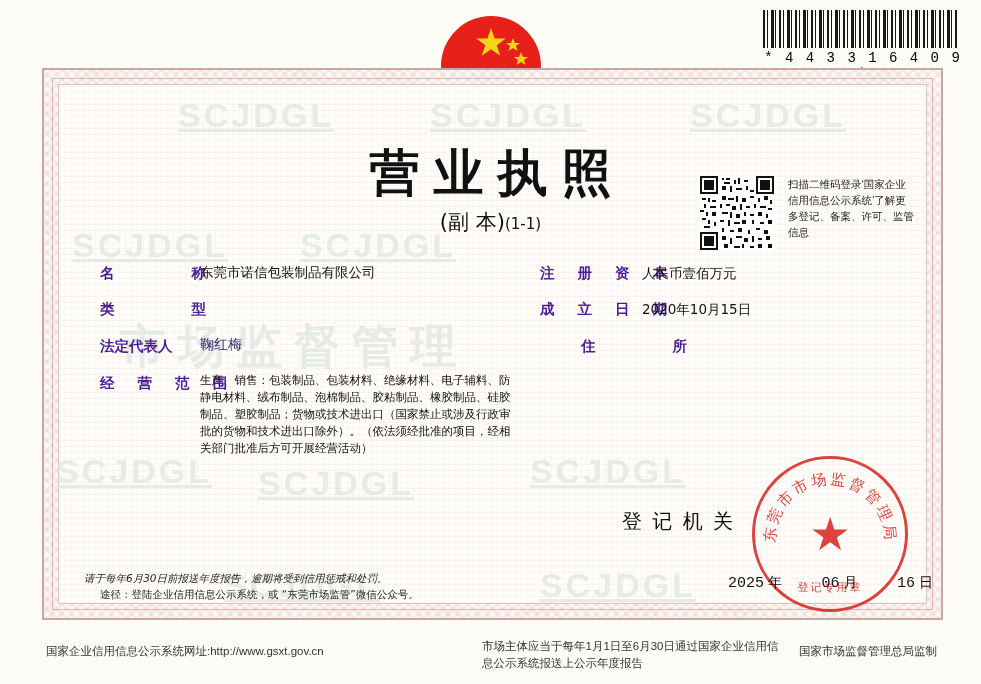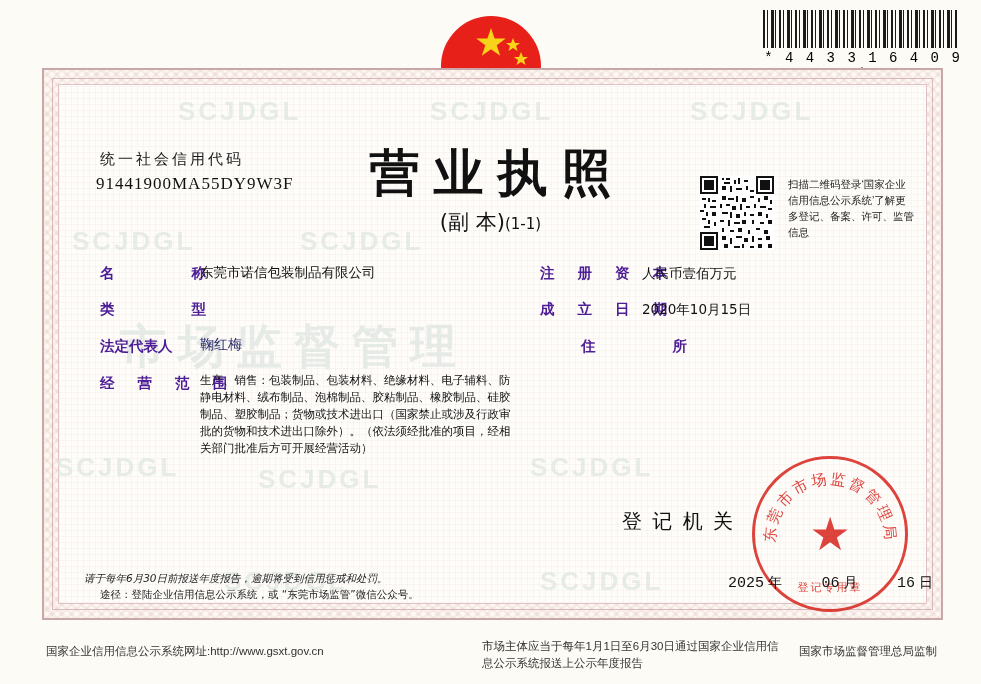--- a/index.html
+++ b/index.html
@@ -56,23 +56,23 @@
   }
   .guilloche{
     position:absolute;inset:0;
     background:
       repeating-linear-gradient(0deg, rgba(214,170,170,.10) 0 1px, rgba(255,255,255,0) 1px 6px),
       repeating-linear-gradient(90deg, rgba(214,170,170,.10) 0 1px, rgba(255,255,255,0) 1px 6px);
     pointer-events:none;
   }
   
   .wm{
-    position:absolute;color:#dfe7e0;font-size:26px;font-weight:bold;
+    position:absolute;color:#dfe7e0;font-size:34px;font-weight:bold;
     letter-spacing:3px;font-family:"Liberation Sans",sans-serif;
-    opacity:.75;pointer-events:none;user-select:none;
+    opacity:.75;pointer-events:none;user-select:none;text-decoration:underline;
   }
   .wm-big{
     position:absolute;color:#e2e9e4;font-size:46px;font-weight:bold;
     letter-spacing:12px;pointer-events:none;user-select:none;opacity:.85;
   }
   
   .content{position:absolute;inset:0;}
   .code-label{
     position:absolute;left:100px;top:150px;
     font-size:15px;color:#1a1a1a;letter-spacing:3px;
@@ -228,22 +228,20 @@
   <div class="wm" style="left:300px;top:226px;">SCJDGL</div>
   <div class="wm" style="left:56px;top:452px;">SCJDGL</div>
   <div class="wm" style="left:258px;top:464px;">SCJDGL</div>
   <div class="wm" style="left:530px;top:452px;">SCJDGL</div>
   <div class="wm" style="left:224px;top:566px;">SCJDGL</div>
   <div class="wm" style="left:540px;top:566px;">SCJDGL</div>
   <div class="wm-big" style="left:120px;top:316px;">市场监督管理</div>
 
   <div class="content">
 
-    <div class="code-label">统一社会信用代码</div>
-    <div class="code-value">91441900MA55DY9W3F</div>
 
     <div class="title">营业执照</div>
     <div class="subtitle">
       <span>(副 本)</span><span class="paren">(1-1)</span>
     </div>
 
     <div class="qr">
       <svg viewBox="0 0 37 37" width="74" height="74" shape-rendering="crispEdges" aria-hidden="true">
         <rect width="37" height="37" fill="#fff"></rect>
         <g fill="#111">

